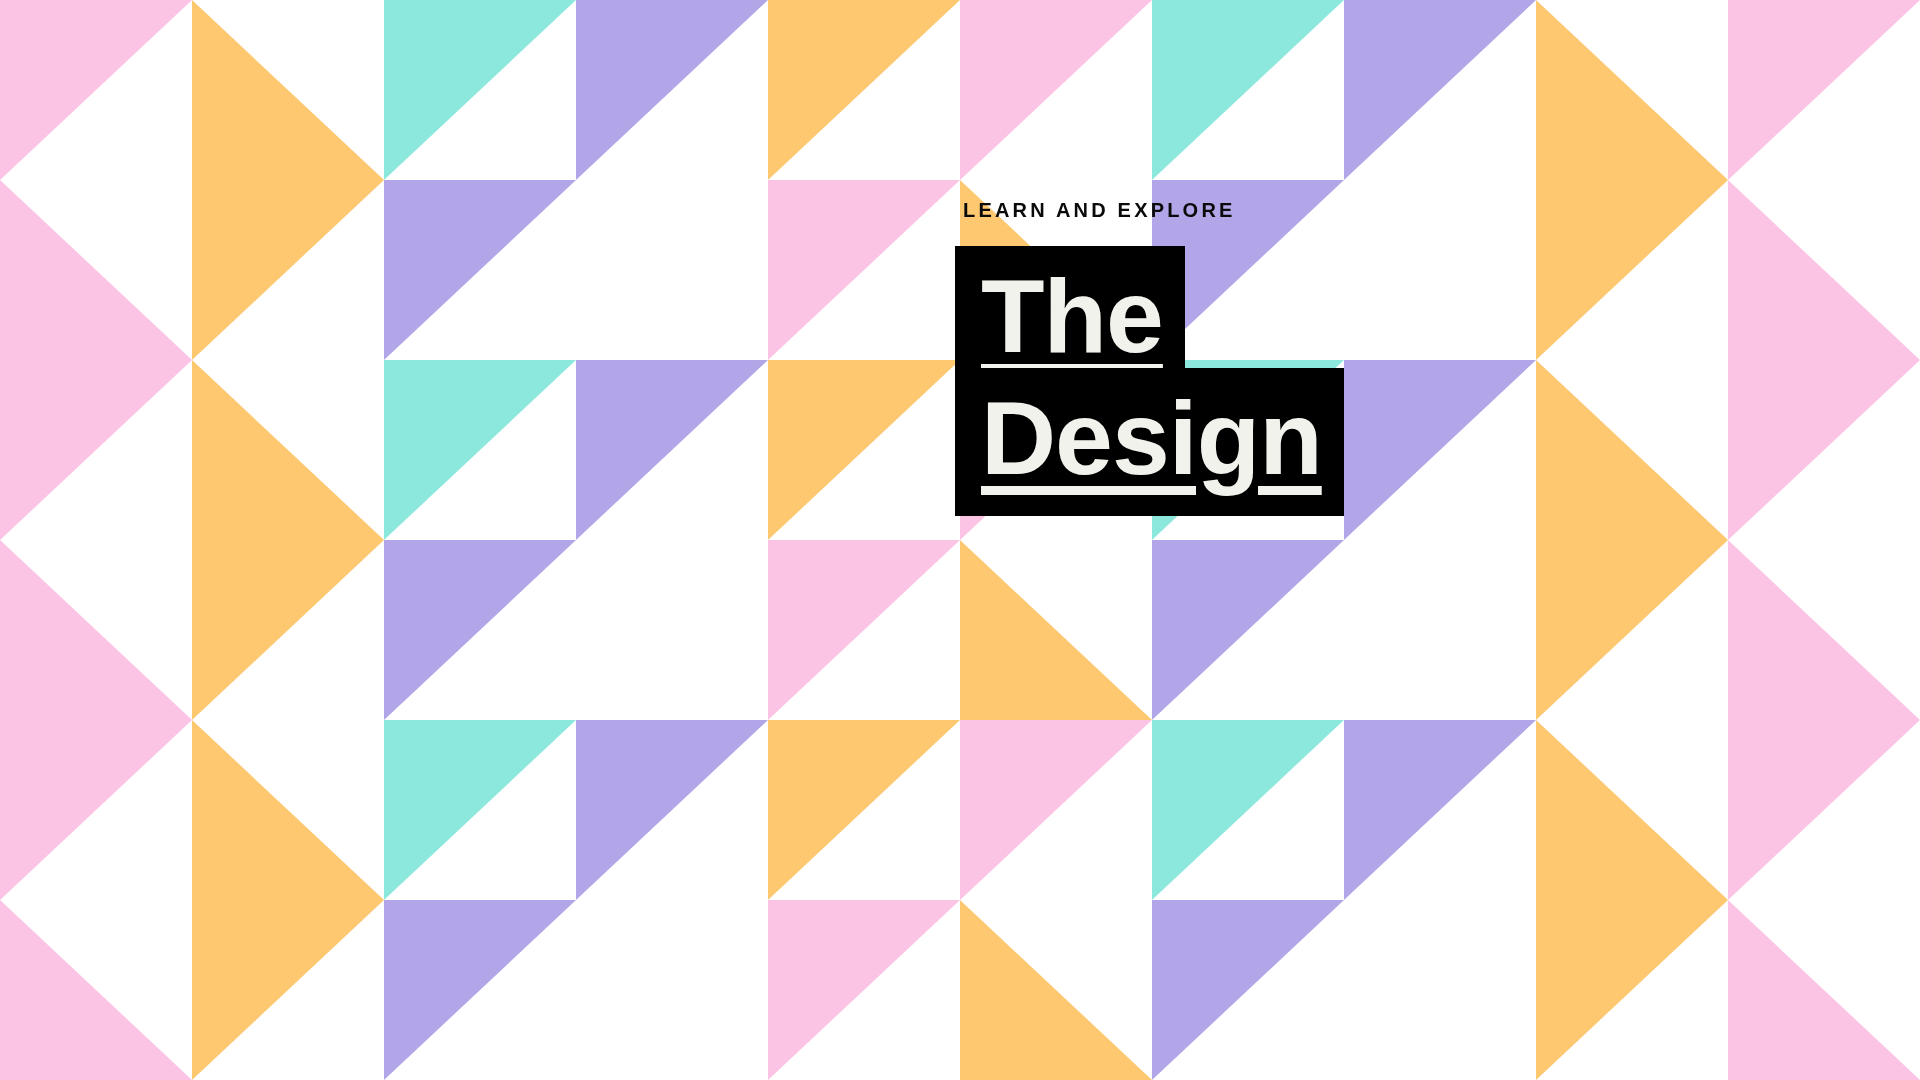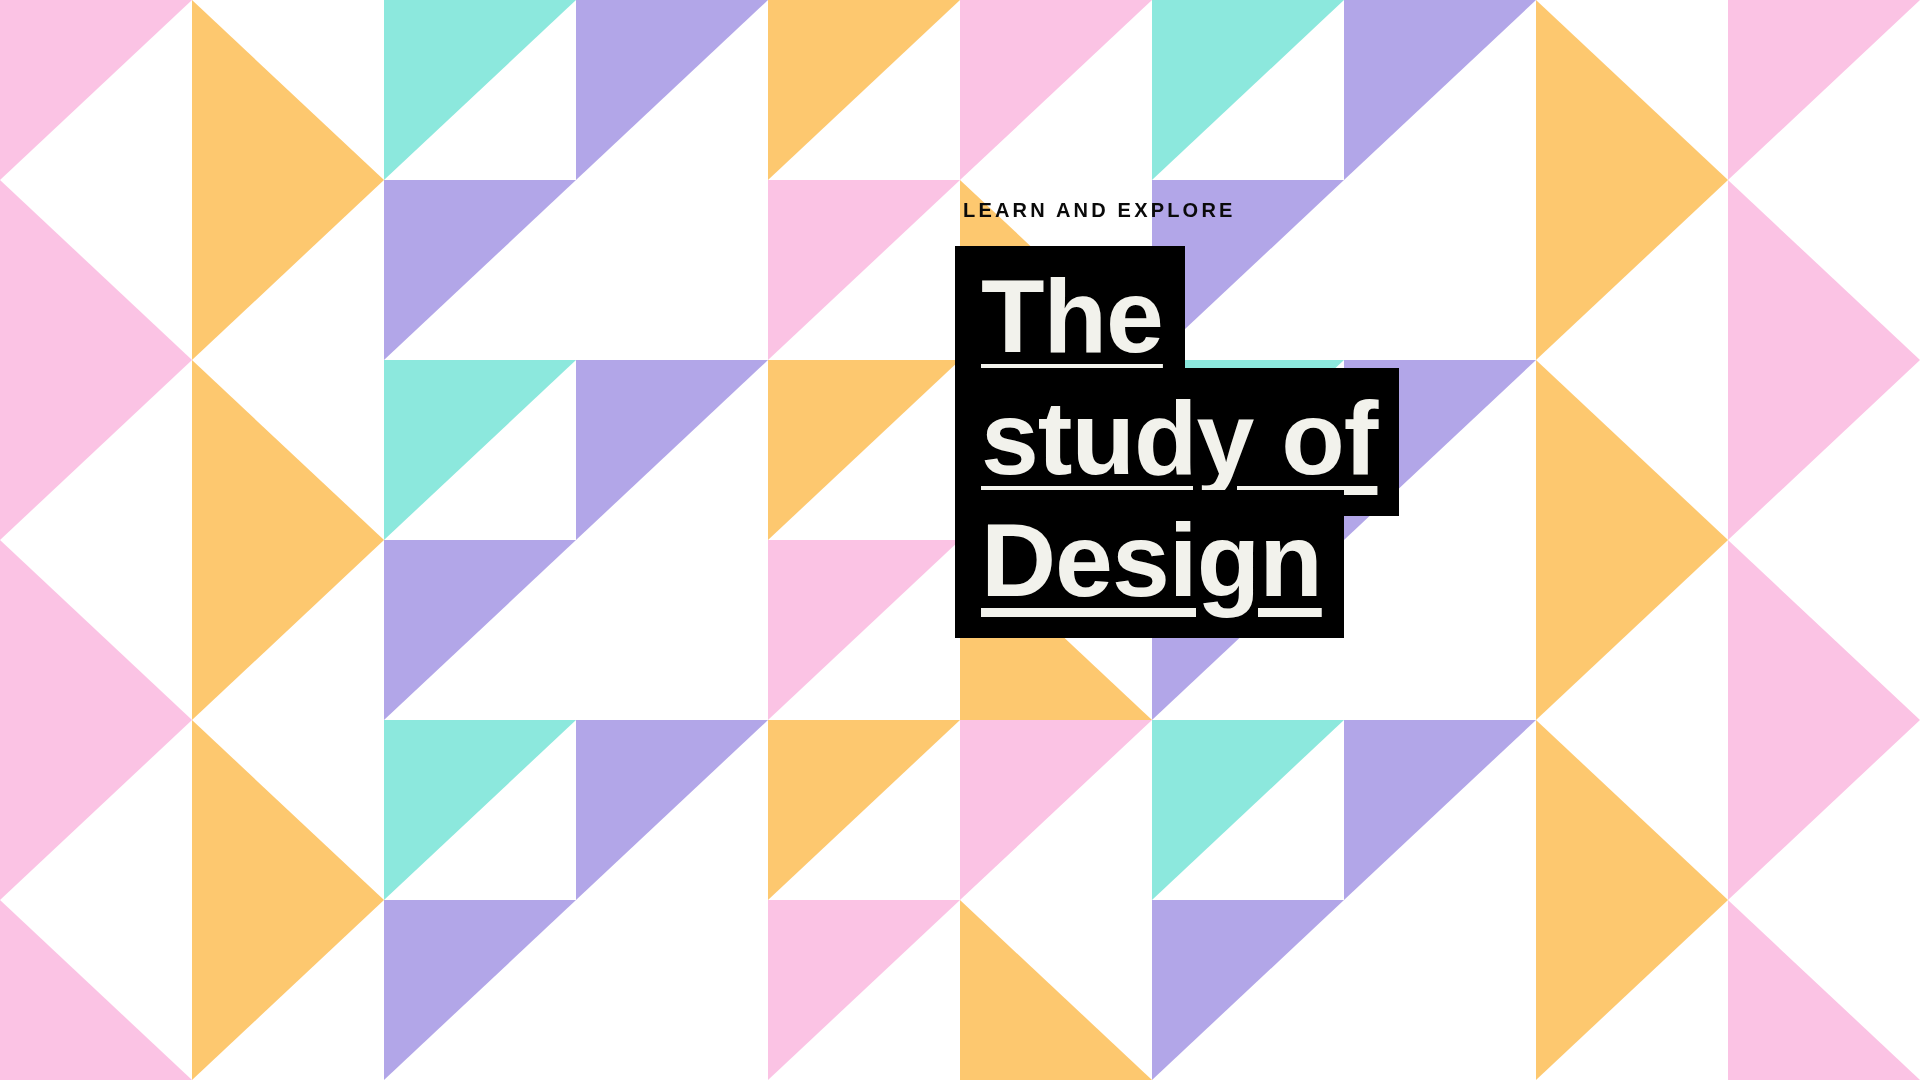--- a/index.html
+++ b/index.html
@@ -149,18 +149,17 @@
         <polygon points="1728,900 1920,1080 1728,1080" fill="#FBC3E4"></polygon>
       </g>
   </svg>
 
   <div id="content">
 
     <div id="eyebrow">LEARN AND EXPLORE</div>
 
     <div id="headline">
       <span class="hl-line"><span class="hl-box">The</span></span>
-      <span class="hl-line"><span class="hl-box">study of</span></span>
       <span class="hl-line"><span class="hl-box">Design</span></span>
     </div>
 
   </div>
 </div>
 
 </body></html>

